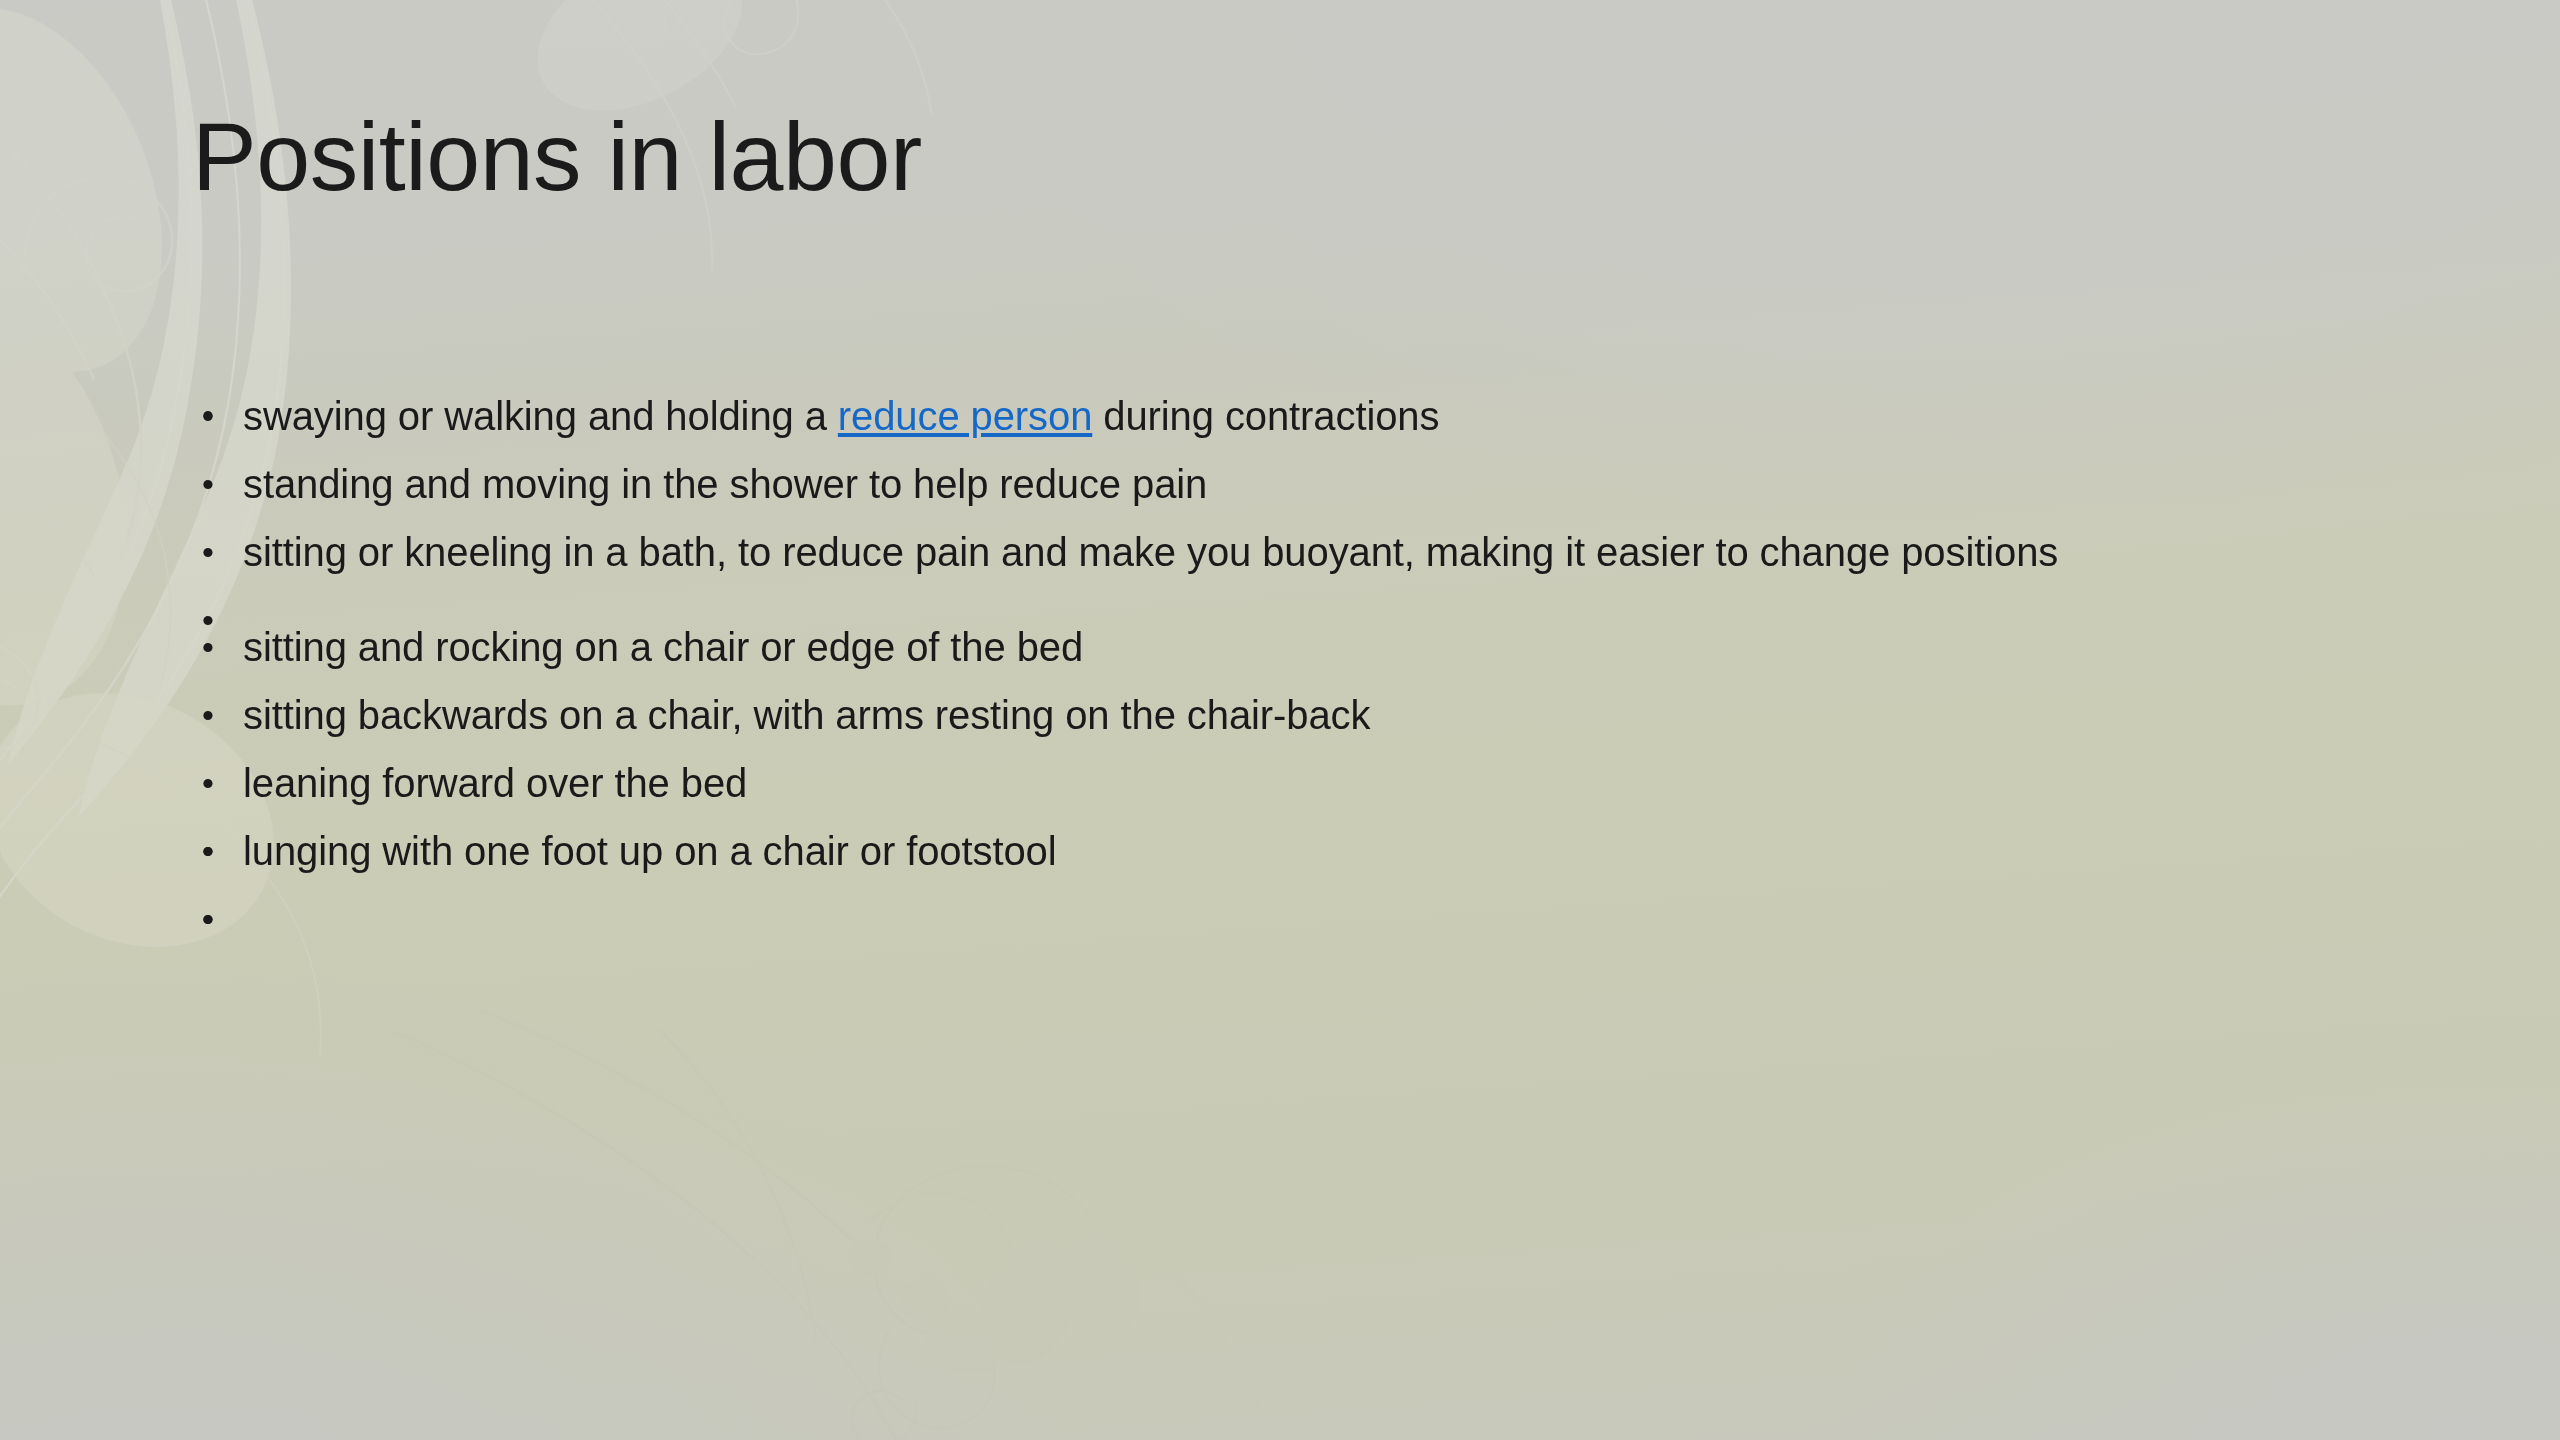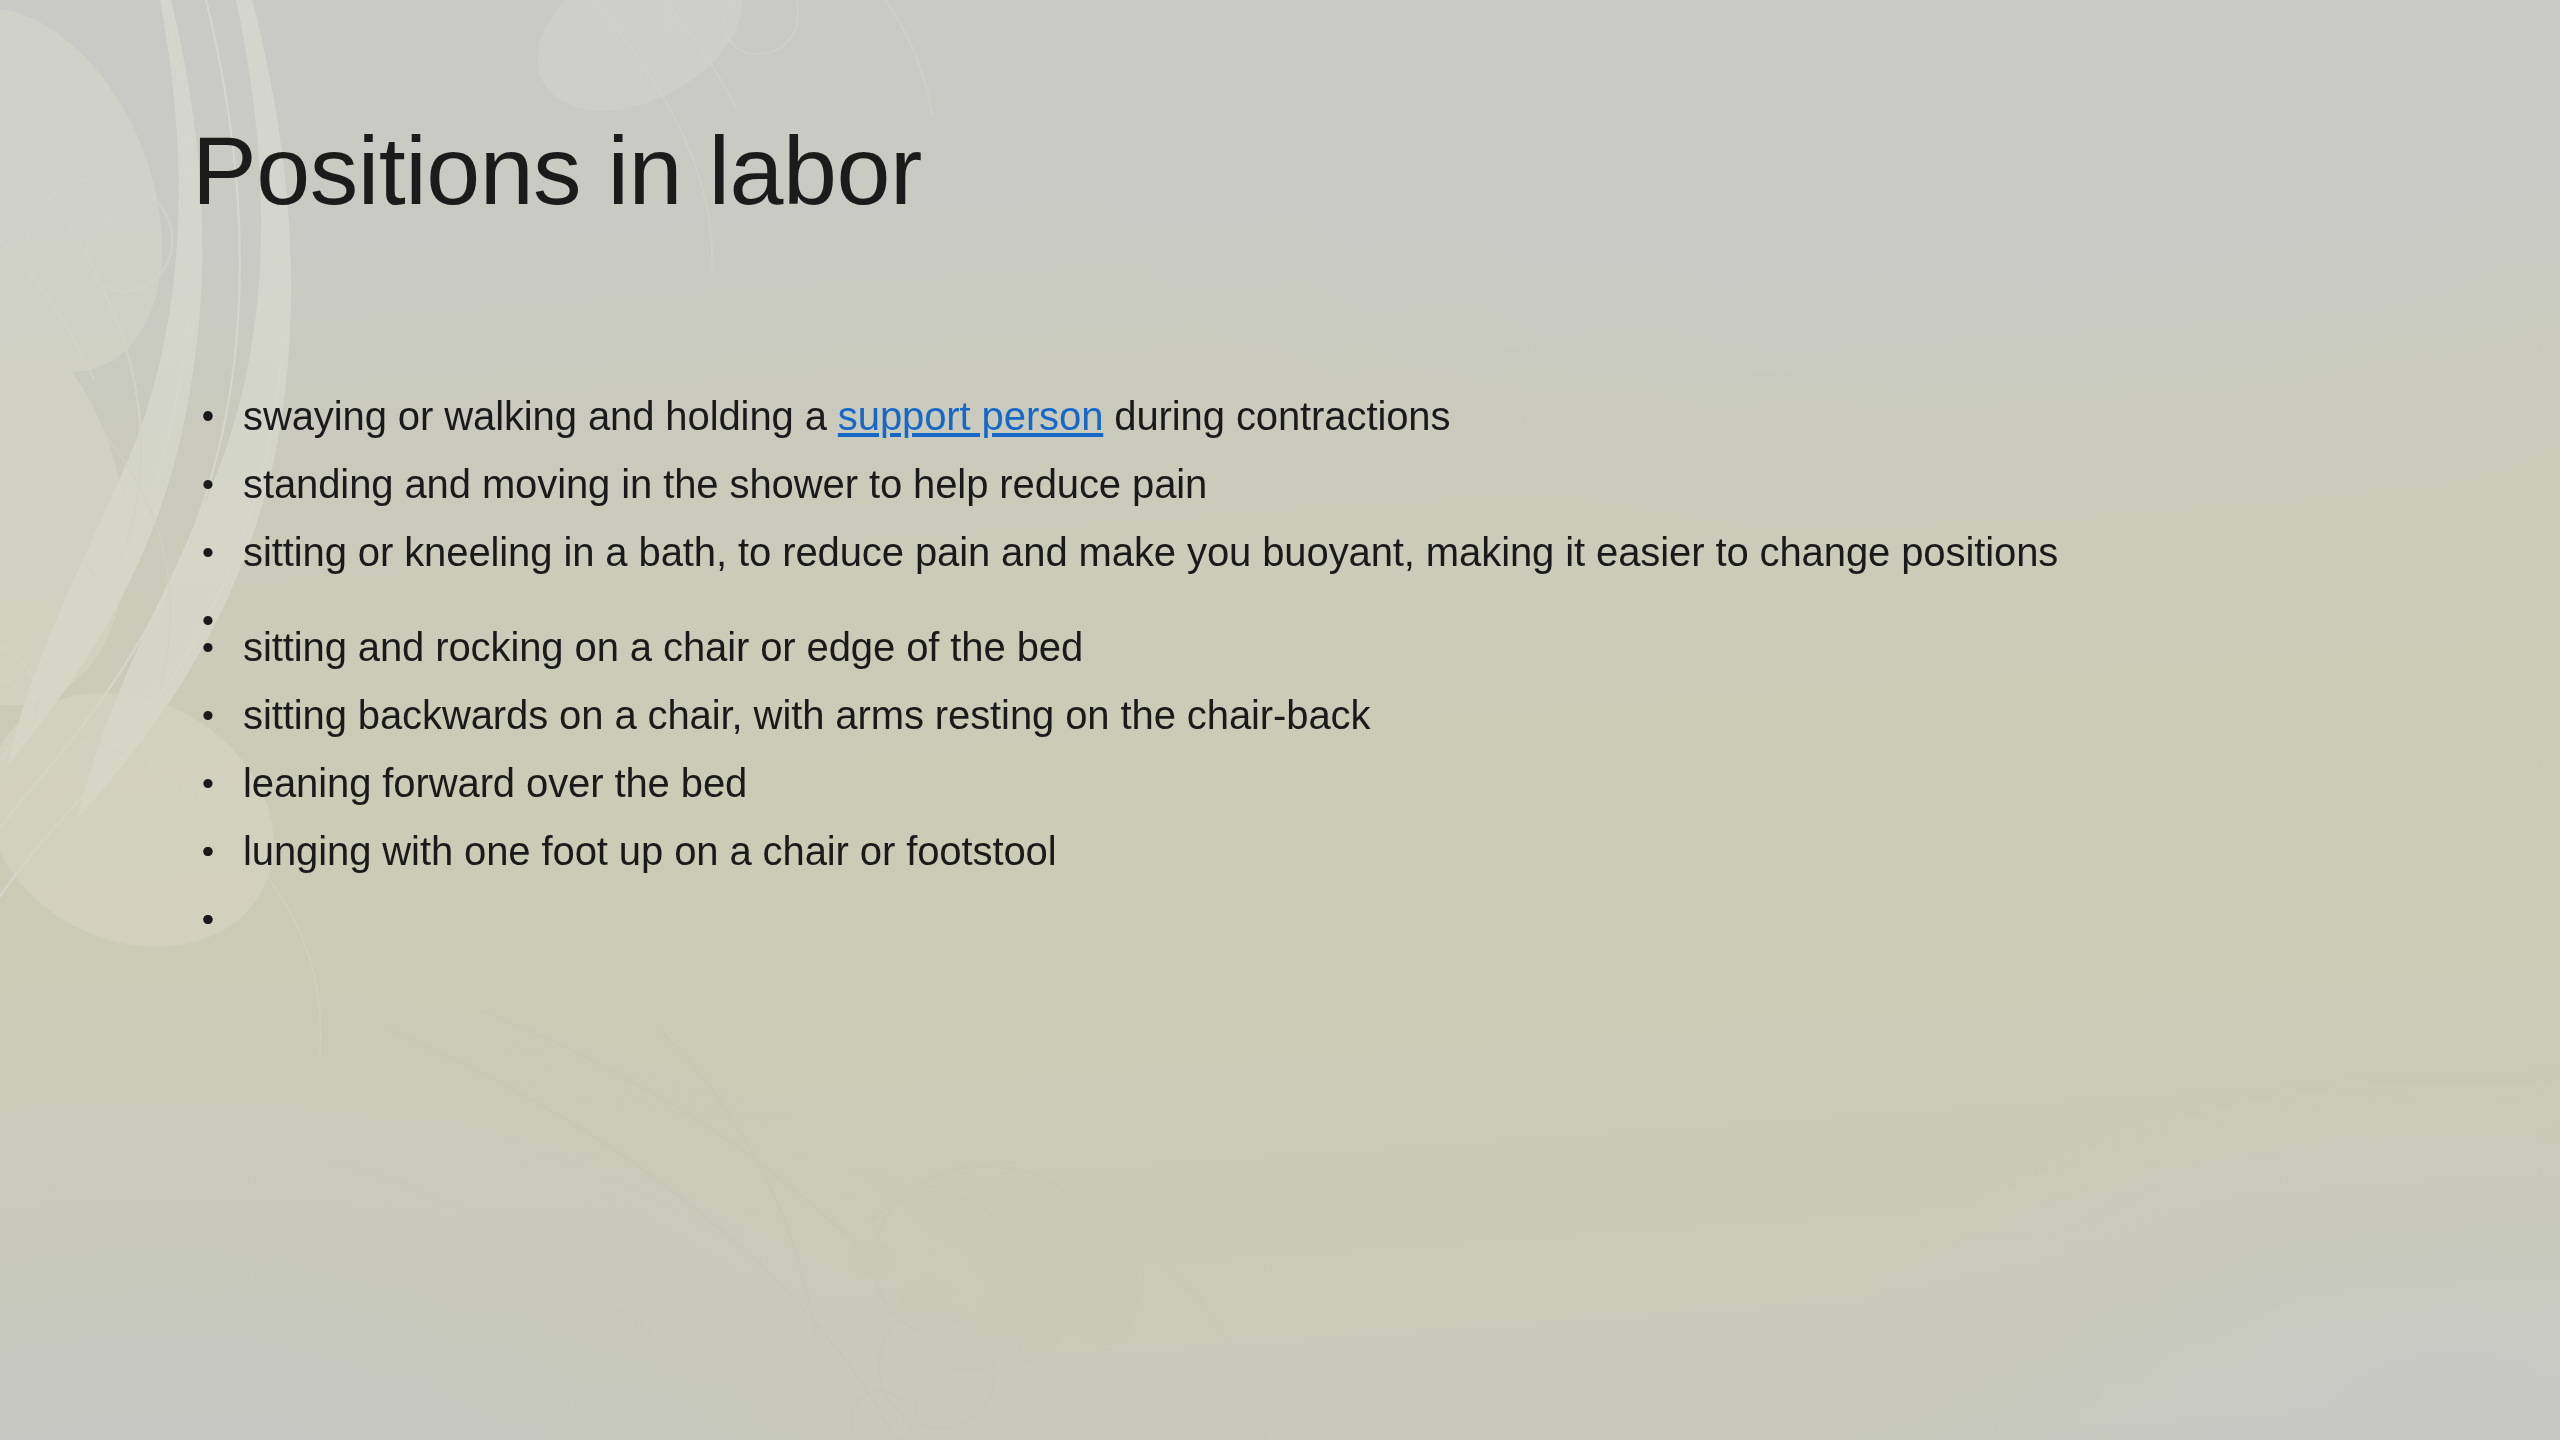--- a/index.html
+++ b/index.html
@@ -84,21 +84,21 @@
     top: -60px;
     width: 520px;
     height: 330px;
     opacity: 0.40;
   }
 
   
   .slide-title {
     position: absolute;
     left: 192px;
-    top: 119px;
+    top: 105px;
     font-size: 97px;
     font-weight: 300;
     letter-spacing: -0.5px;
     color: #1b1b1b;
     line-height: 1.08;
     white-space: nowrap;
   }
 
   .body-block {
     position: absolute;
@@ -229,21 +229,21 @@
   <div class="slide-title">Positions in labor</div>
 
   <div class="body-block">
 
     <div class="bullet-row">
       <span class="dot">•</span>
     </div>
 
     <div class="bullet-row">
       <span class="dot">•</span>
-      <span class="bullet-text">swaying or walking and holding a </span><a class="link" href="#">support person</a><span class="bullet-text"> during contractions</span>
+      <span class="bullet-text">swaying or walking and holding a </span><a class="link" href="#">reduce person</a><span class="bullet-text"> during contractions</span>
     </div>
 
     <div class="bullet-row">
       <span class="dot">•</span>
       <span class="bullet-text">standing and moving in the shower to help reduce pain</span>
     </div>
 
     <div class="bullet-row">
       <span class="dot">•</span>
       <span class="bullet-text">sitting or kneeling in a bath, to reduce pain and make you buoyant, making it easier to change positions</span>

